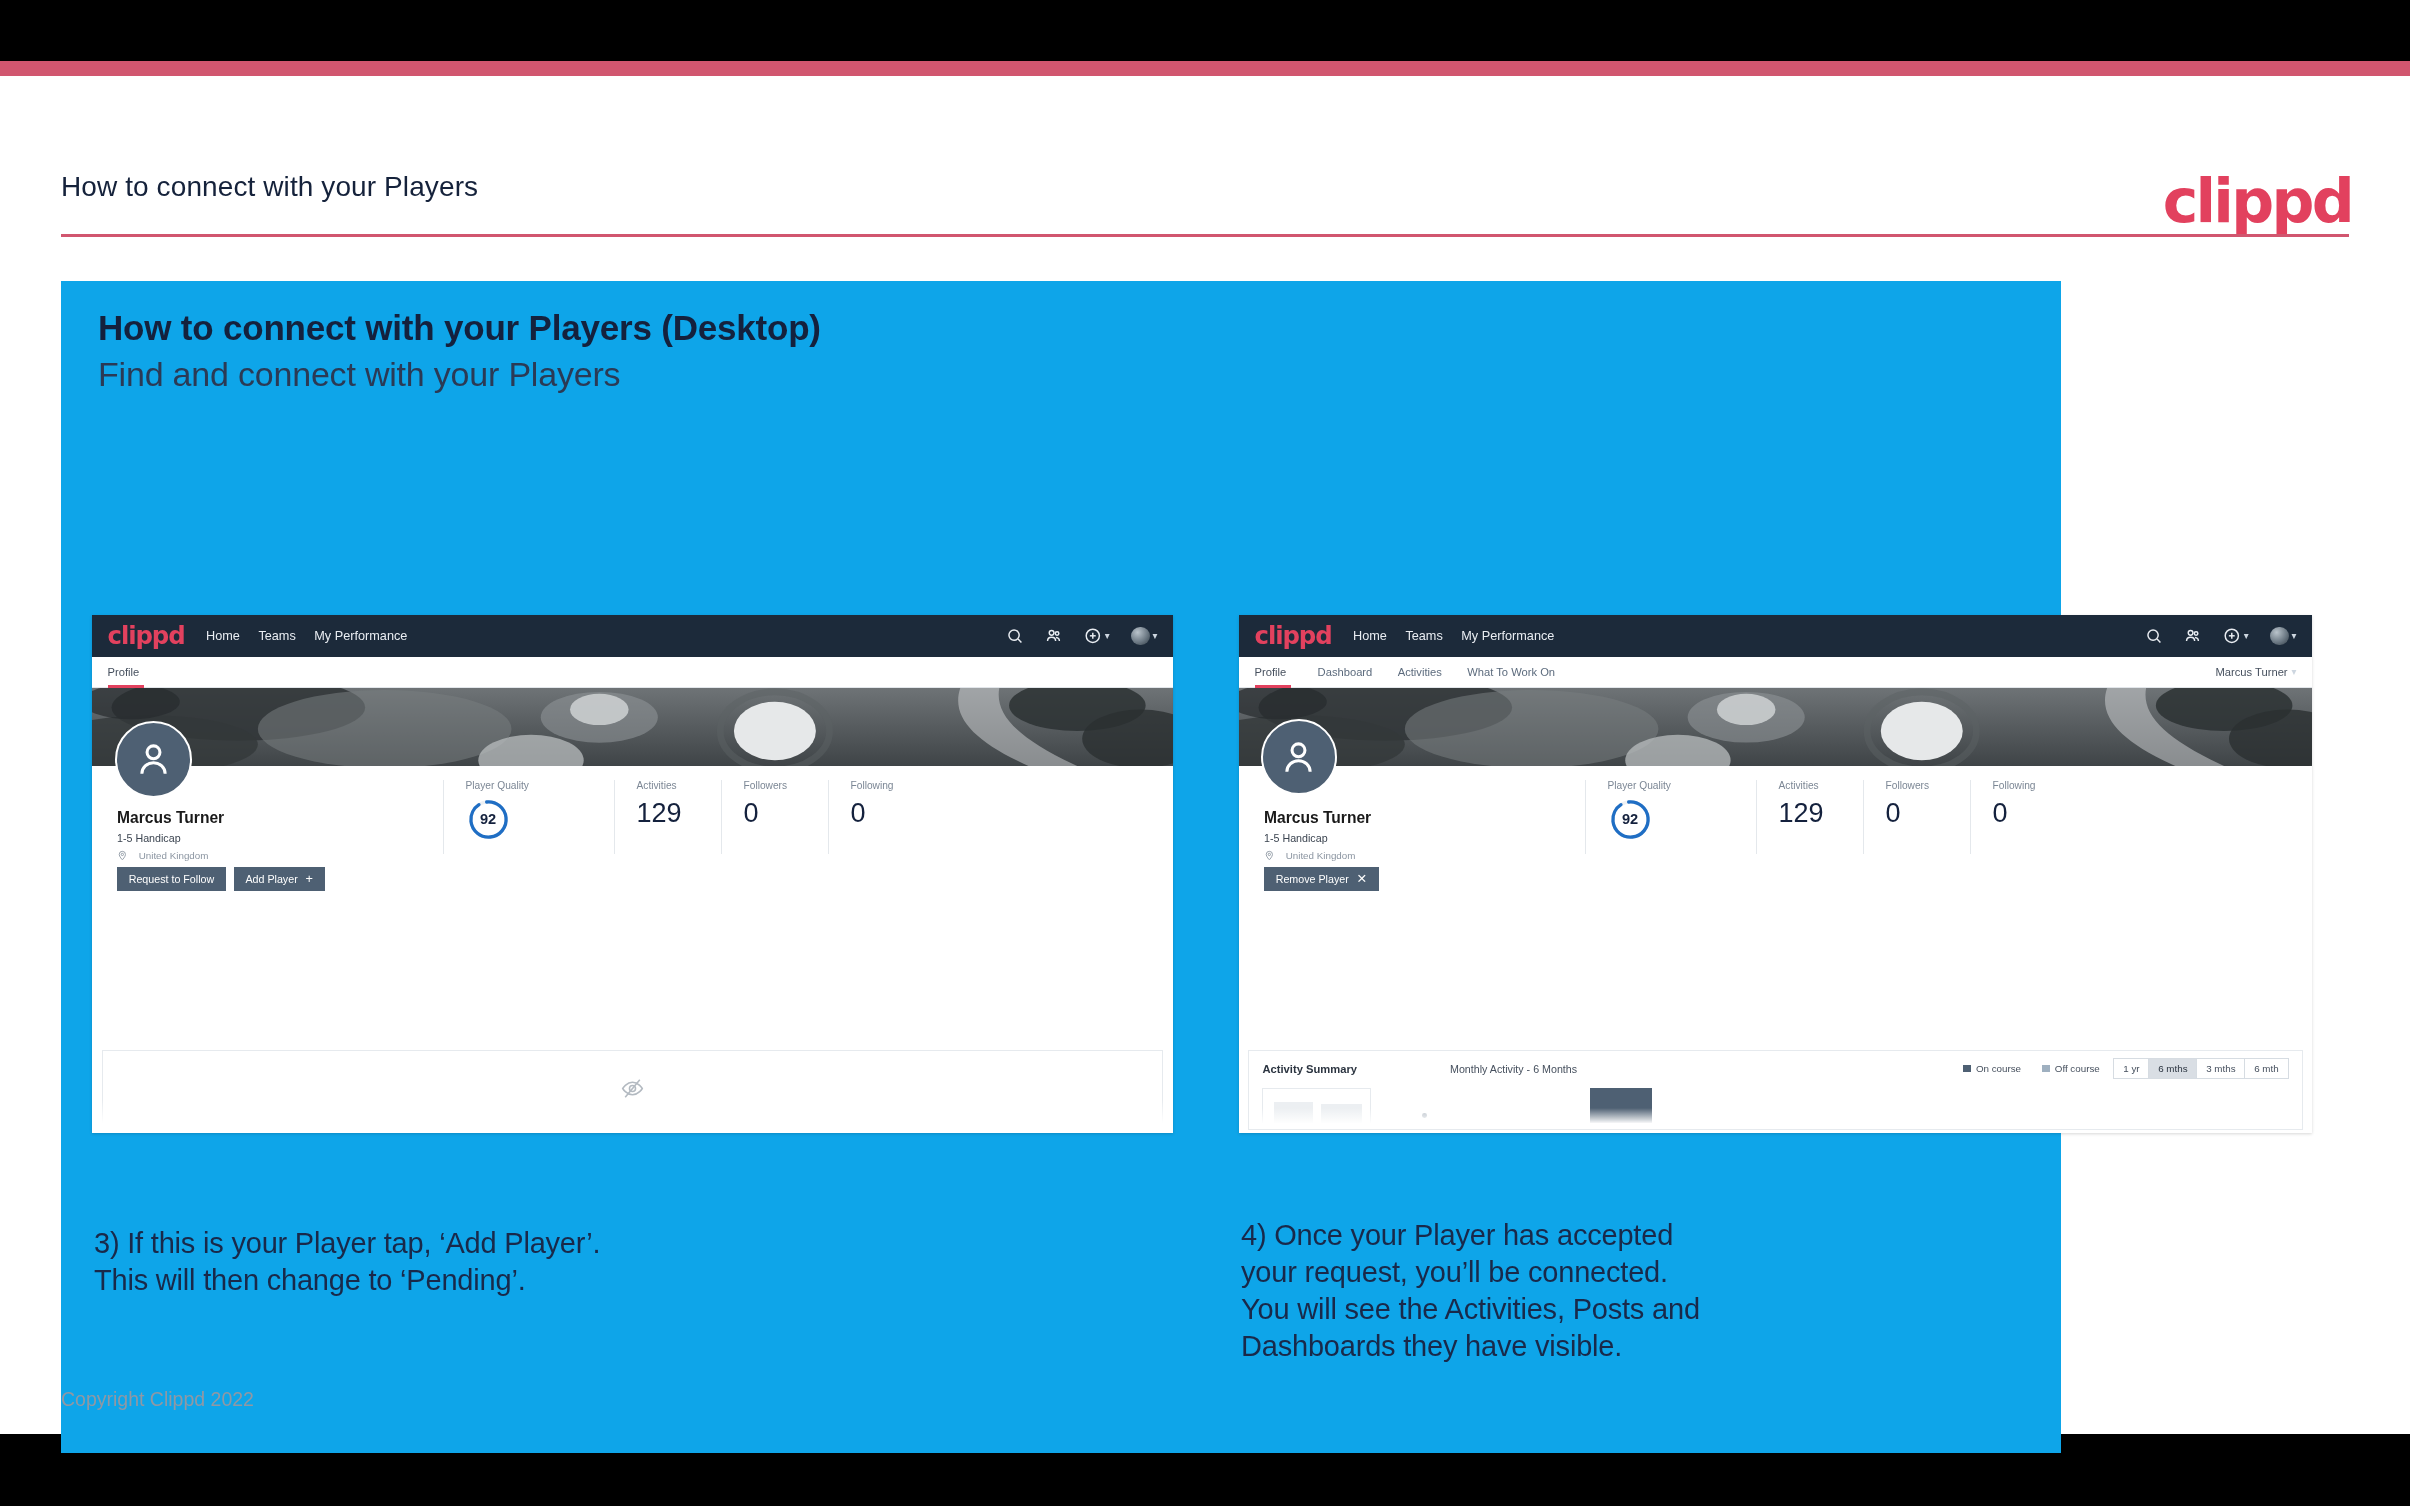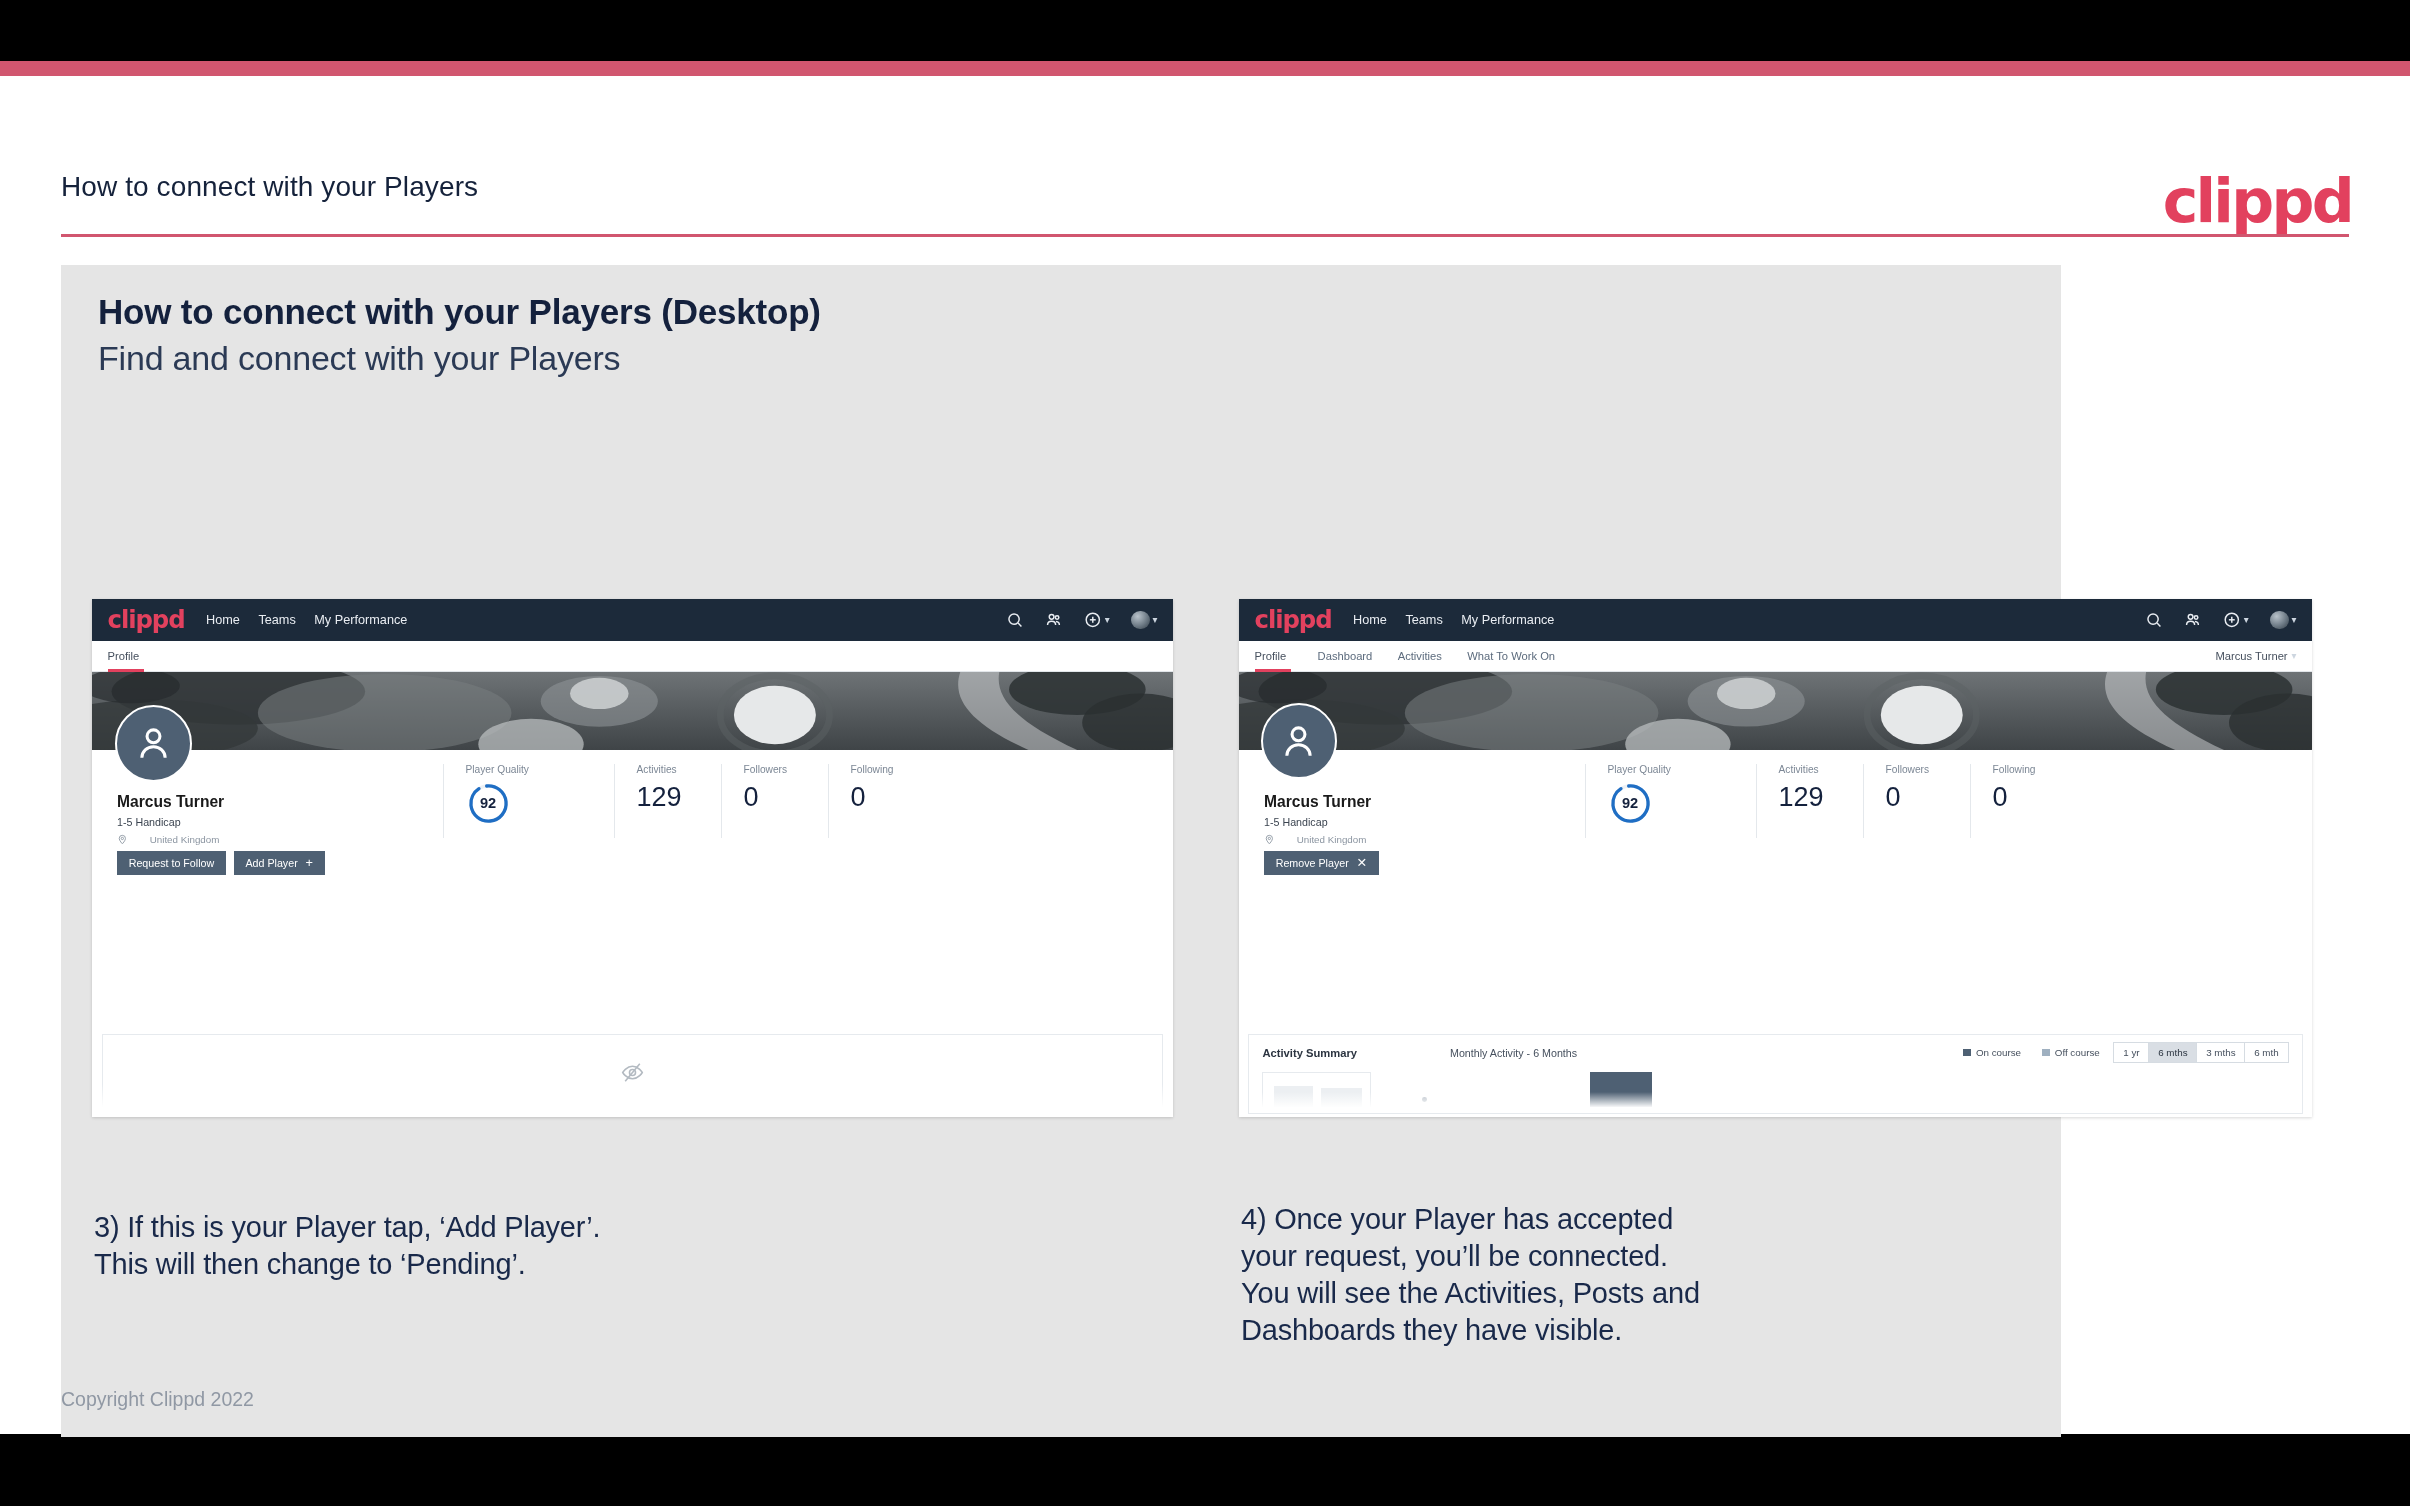--- a/index.html
+++ b/index.html
@@ -29,23 +29,23 @@
 
   .logo-wrap { position:absolute; right:59px; top:125px; transform:translateY(-50%); }
   .logo-text {
     font-size:60px; font-weight:800; color:#e2415e;
     letter-spacing:-2.7px; font-family:"DejaVu Sans", sans-serif;
     line-height:1;
   }
 
   
   .panel {
-    position:absolute; left:61px; top:189px;
+    position:absolute; left:61px; top:205px;
     width:2000px; height:1172px;
-    background:#e5e5e5;
+    background:#0ea5e9;
   }
 
   .panel-title {
     position:absolute; left:37px; top:27px;
     font-size:35px; font-weight:700; color:#14213d; letter-spacing:-0.2px;
   }
   .panel-subtitle {
     position:absolute; left:37px; top:74px;
     font-size:34px; font-weight:400; color:#2b3a55; letter-spacing:-0.2px;
   }
@@ -117,21 +117,21 @@
     position:absolute; left:23.4px; top:-45px;
     width:77px; height:77px; border-radius:50%;
     background:#4e6073; border:2.9px solid #fff;
     display:flex; align-items:center; justify-content:center;
   }
   .avatar-big svg { width:43px; height:43px; }
   .shot-right .avatar-big { left:21.5px; top:-47px; width:76px; height:76px; }
 
   .pname { position:absolute; left:25px; top:43px; font-size:15.6px; font-weight:700; color:#1a1a1a; }
   .phcap { position:absolute; left:25px; top:66px; font-size:10.7px; color:#3b4450; }
-  .ploc  { position:absolute; left:25px; top:84px; font-size:9.8px; color:#8b95a1; display:flex; align-items:center; gap:22px; }
+  .ploc  { position:absolute; left:25px; top:84px; font-size:9.8px; color:#8b95a1; display:flex; align-items:center; gap:11px; }
   .ploc svg { width:10.7px; height:10.7px; }
 
   .pbtns { position:absolute; left:25px; top:101px; display:flex; gap:7.8px; }
   .pbtn {
     background:#4e6073; color:#fff; font-size:10.7px;
     padding:5.9px 11.7px; display:flex; align-items:center; gap:7.8px;
     white-space:nowrap; border:none;
   }
   .pbtn .glyph { font-size:12.7px; line-height:1; }
 

